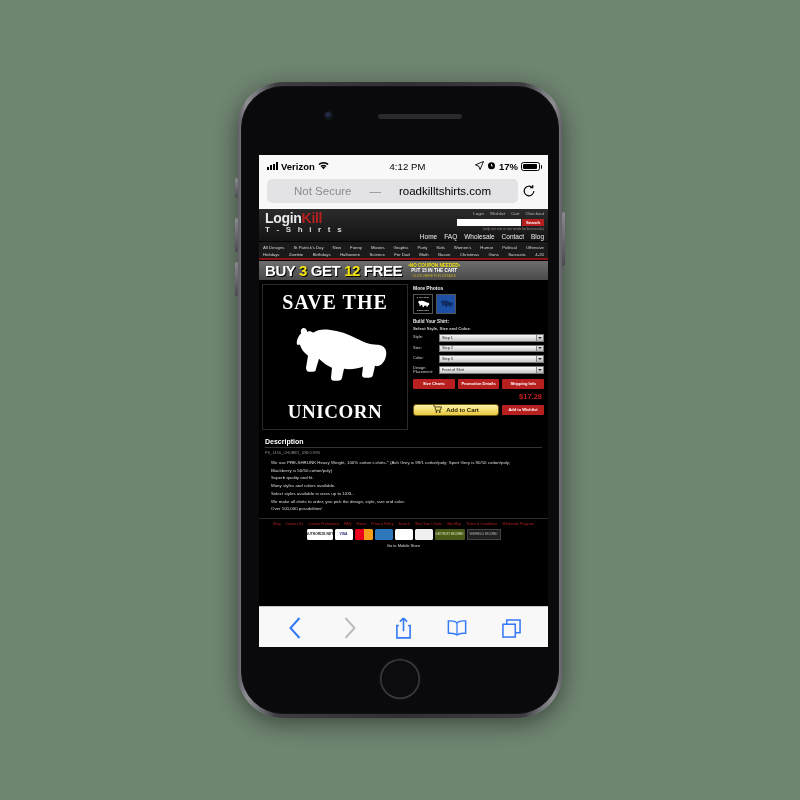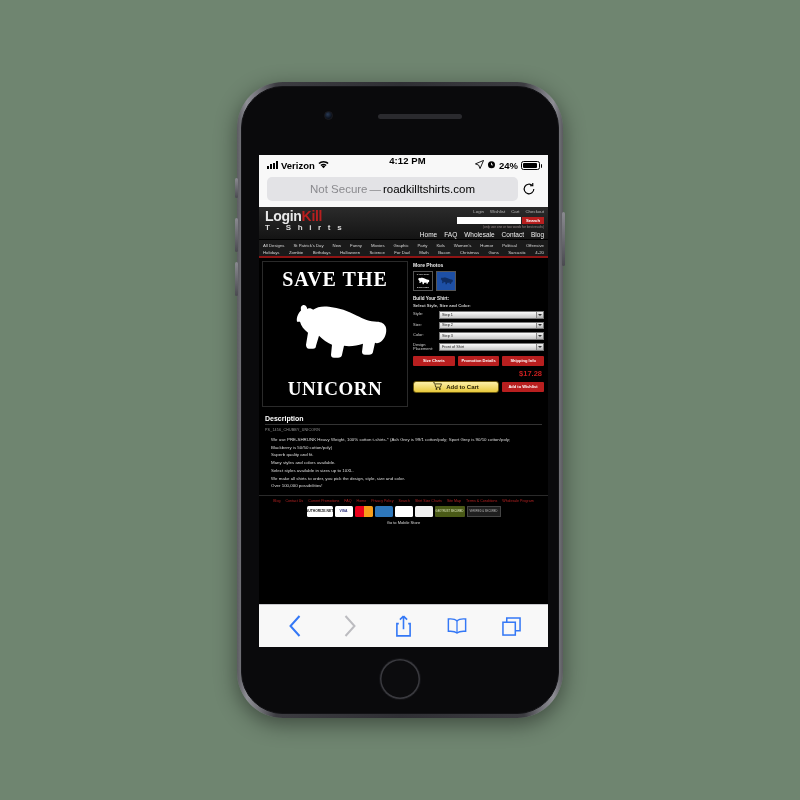--- a/index.html
+++ b/index.html
@@ -47,40 +47,40 @@
 
   
   .screen {
     position: absolute; left: 17px; top: 68px;
     width: 289px; height: 492px;
     background: #fff; overflow: hidden;
   }
 
   
   .statusbar {
-    height: 20px; background: #f8f8f8; display: flex; 
-    padding: 0 8px; font-size: 9.5px; color: #000; font-weight: 600;
+    height: 20px; background: #f8f8f8; display: flex; align-items: center;
+    padding: 11px 8px; font-size: 9.5px; color: #000; font-weight: 600;
   }
   .sb-left { display: flex; align-items: center; gap: 3px; flex: 1; }
-  .sb-mid { flex: 0 0 auto; font-weight: 700; letter-spacing: .1px; margin-left: 8px; }
+  .sb-mid { flex: 0 0 auto; font-weight: 400; letter-spacing: .1px; margin-left: 8px; }
   .sb-right { display: flex; align-items: center; justify-content: flex-end; gap: 3px; flex: 1; }
   .bars { display: flex; align-items: flex-end; gap: 1px; height: 8px; }
   .bars i { width: 2px; background: #000; display: block; }
   .bars i:nth-child(1){height:3px} .bars i:nth-child(2){height:5px}
   .bars i:nth-child(3){height:6.5px} .bars i:nth-child(4){height:8px}
   .battery { width: 19px; height: 9px; border: 1px solid #000; border-radius: 2.5px; position: relative; }
   .battery::after { content:""; position:absolute; right:-3px; top:2.5px; width:1.5px; height:4px; background:#000; border-radius:0 1px 1px 0; }
   .battery i { position:absolute; left:1px; top:1px; bottom:1px; width:85%; background:#000; border-radius:1px; display:block; }
 
   
   .urlbar { height: 32px; background: #f8f8f8; display: flex; align-items: center; padding: 0 8px 4px; }
   .urlfield {
     flex: 1; height: 24px; background: #e3e3e6; border-radius: 5px;
     display: flex; align-items: center; justify-content: center;
-    font-size: 11.5px; color: #8a8a8e; gap: 2px; position: relative;
+    font-size: 11.5px; color: #8a8a8e; gap: 18px; position: relative;
   }
   .urlfield .host { color: #000; font-weight: 400; }
   .reload { width: 22px; display:flex; align-items:center; justify-content:center; color:#000; font-size:14px; }
 
   
   .page { height: 397px; background: #000; overflow: hidden; position: relative; color: #fff; }
 
   .site-head {
     height: 33px; position: relative;
     background: linear-gradient(180deg,#2b2b2b,#141414), #1e1e1e;
@@ -224,21 +224,21 @@
               <svg width="9" height="9" viewBox="0 0 10 10">
                   <path d="M9.5.5 .5 4.3l3.6 1.4 1.5 3.8z" fill="none" stroke="#000" stroke-width="1"></path>
                 </svg>
             </span>
             <span>
               <svg width="9" height="9" viewBox="0 0 10 10">
                   <circle cx="5" cy="5.4" r="3.9" fill="#000"></circle>
                   <path d="M5 3.2v2.3h1.7" stroke="#fff" stroke-width=".9" fill="none"></path>
                 </svg>
             </span>
-            <span>24%</span>
+            <span>17%</span>
             <span class="battery">
                 <i></i>
               </span>
           </div>
         </div>
 
         <div class="urlbar">
           <div class="urlfield">
             <span>Not Secure</span>
             <span>—</span>
@@ -303,20 +303,34 @@
               <span>For Dad</span>
               <span>Math</span>
               <span>Bacon</span>
               <span>Christmas</span>
               <span>Guns</span>
               <span>Sarcastic</span>
               <span>4-20</span>
             </div>
           </div>
 
+          <div class="promo">
+            <div class="big">
+              <span>BUY</span>
+              <em>3</em>
+              <span>GET</span>
+              <em>12</em>
+              <span>FREE</span>
+            </div>
+            <div class="side">
+              <div class="a">•NO COUPON NEEDED•</div>
+              <div class="b">PUT 15 IN THE CART</div>
+              <div class="c">CLICK HERE FOR DETAILS</div>
+            </div>
+          </div>
 
           <div class="body-cols">
             <div class="col-img">
               <div class="prod-img">
                 <div class="t1">SAVE THE</div>
                 <svg width="104" height="62" viewBox="0 0 104 62">
                   <path fill="#fff" d="M14 20c-1-5 2-10 6-13 1-3 3-2 3 1 2-2 5-2 7 0 4-3 10-4 16-3 10 1 19 4 28 9 6 3 13 6 20 6 4 0 8 2 9 6 1 5-1 10-4 13-2 2-5 3-7 2l-2 9c0 2-2 3-4 3h-4c-2 0-3-1-3-3l1-8c-6 2-13 3-19 2l-2 9c0 2-2 3-4 3h-4c-2 0-3-1-3-3l1-10c-5-2-9-5-13-9l-3 10c0 2-1 3-3 3h-4c-2 0-3-2-3-4l2-12c-4-3-7-7-8-11z"></path>
                   <path fill="#fff" d="M18 5c2-3 5-2 6 1 1 4 0 9-2 13-2-4-5-10-4-14z"></path>
                 </svg>
                 <div class="t3">UNICORN</div>

